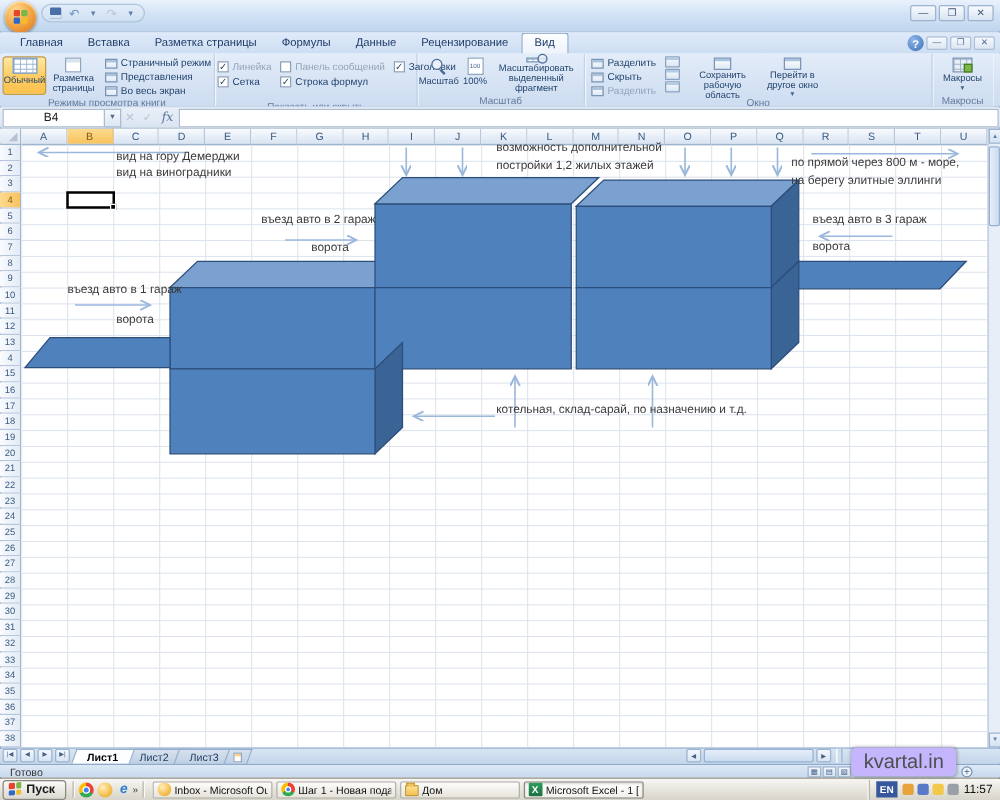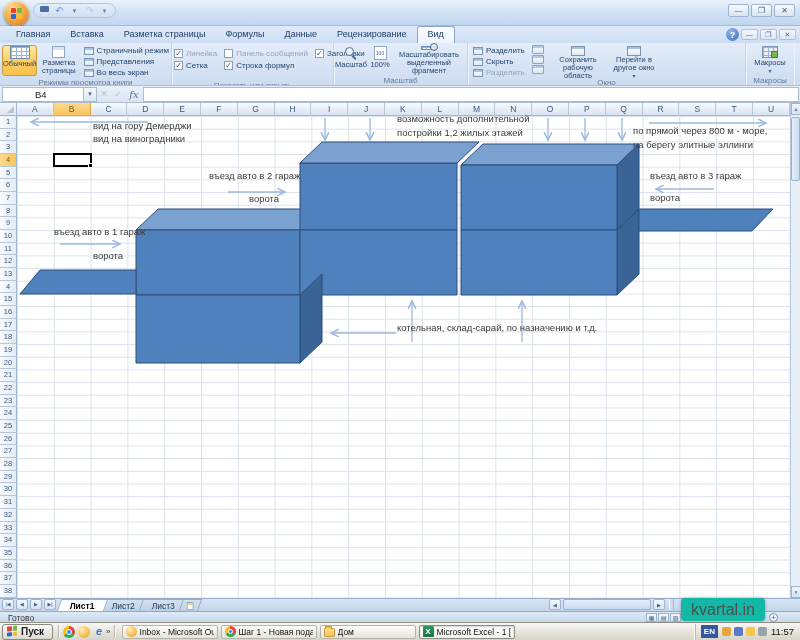--- a/index.html
+++ b/index.html
@@ -101,21 +101,21 @@
   .hsarr{position:absolute;bottom:1px;width:12px;height:11px;background:linear-gradient(#f2f7fc,#d8e4f2);border:1px solid #9db4cf;border-radius:2px;font-size:5px;color:#44608a;display:grid;place-items:center}
   #hthumb{position:absolute;left:563px;bottom:1px;width:88px;height:11px;background:linear-gradient(#e6eef9,#c9dbf0);border:1px solid #96b1d4;border-radius:2px}
   #hsplit{position:absolute;left:669px;bottom:1px;width:5px;height:11px;border-left:1px solid #fff;border-right:1px solid #9db4cf;background:#cfdeee}
 
   
   #statusbar{position:absolute;left:0;top:611px;width:800px;height:11px;background:linear-gradient(#dde9f6,#c7d9ec);border-top:1px solid #8eaacb;font-size:8.5px;color:#333;z-index:2}
   #statustext{position:absolute;left:8px;top:1px}
   #viewbtns{position:absolute;left:646px;top:1px;display:flex;gap:1px}
   .vbtn{width:11px;height:9px;border:1px solid #9db4cf;background:linear-gradient(#f2f7fc,#d8e4f2);font-size:6px;color:#44608a;display:grid;place-items:center;line-height:1}
   #zoomin{position:absolute;left:769px;top:1px;width:9px;height:9px;border:1.5px solid #7a93b4;border-radius:50%;font-size:8px;color:#44608a;display:grid;place-items:center;line-height:1;background:#eef4fb}
-  #watermark{position:absolute;left:681px;top:598px;width:84px;height:23px;background:#14b8a6;border-radius:4px;box-shadow:0 0 3px rgba(0,0,0,.35);display:grid;place-items:center;font-size:16px;color:#4e4e4e;z-index:10}
+  #watermark{position:absolute;left:681px;top:598px;width:84px;height:23px;background:#c4b5fd;border-radius:4px;box-shadow:0 0 3px rgba(0,0,0,.35);display:grid;place-items:center;font-size:16px;color:#4e4e4e;z-index:10}
 
   
   #taskbar{position:absolute;left:0;top:622px;width:800px;height:18px;background:linear-gradient(#f8f7f4,#e6e3db 55%,#d7d4cb);border-top:1px solid #8f8d84;display:flex;align-items:center;z-index:2}
   #startbtn{flex:none;height:16px;margin:10px 2px;padding:0 8px 0 4px;border:1px solid #8a887f;border-radius:3px;background:linear-gradient(#fbfbf9,#dbd8d0);display:flex;align-items:center;gap:3px;font-size:10px;font-weight:bold;color:#1c1c1c}
   .flag{width:11px;height:11px;display:grid;grid-template-columns:4.5px 4.5px;grid-template-rows:4.5px 4.5px;gap:1px;transform:skewY(-6deg)}
   .flag i{border-radius:1px}
   .tsep{flex:none;width:2px;height:13px;border-left:1px solid #b9b6ac;border-right:1px solid #fbfaf7;margin:0 3px}
   #quicklaunch{flex:none;display:flex;align-items:center;gap:3px}
   .qlico{width:12px;height:12px;display:inline-block}
   #qlmore{font-size:8px;color:#333;margin-left:1px}

